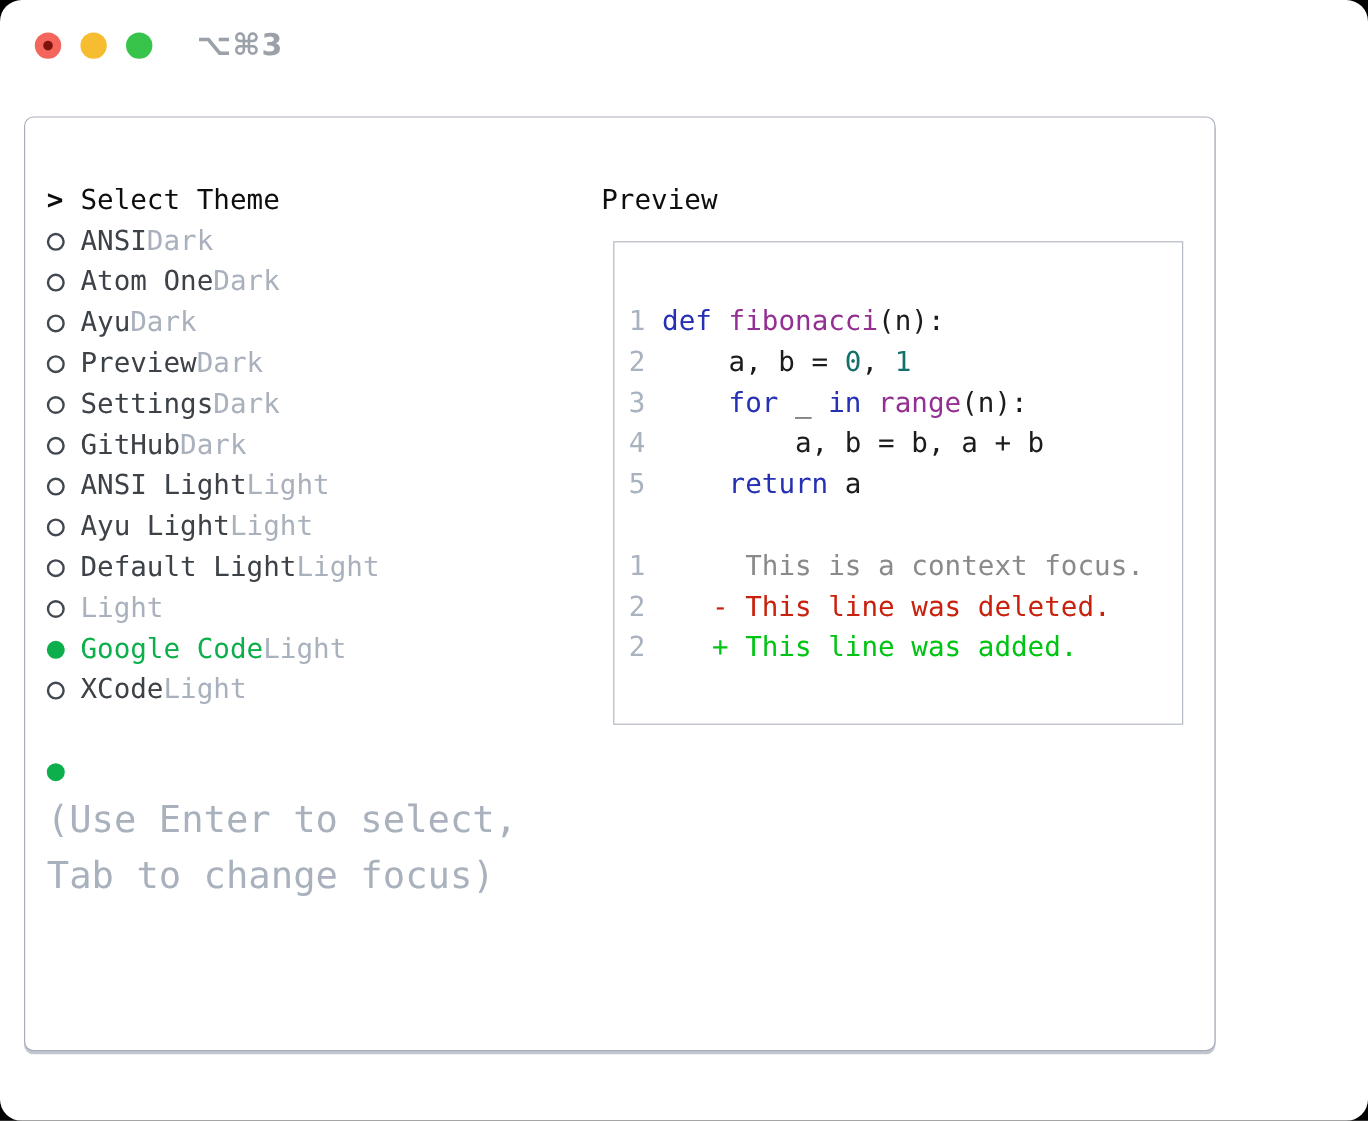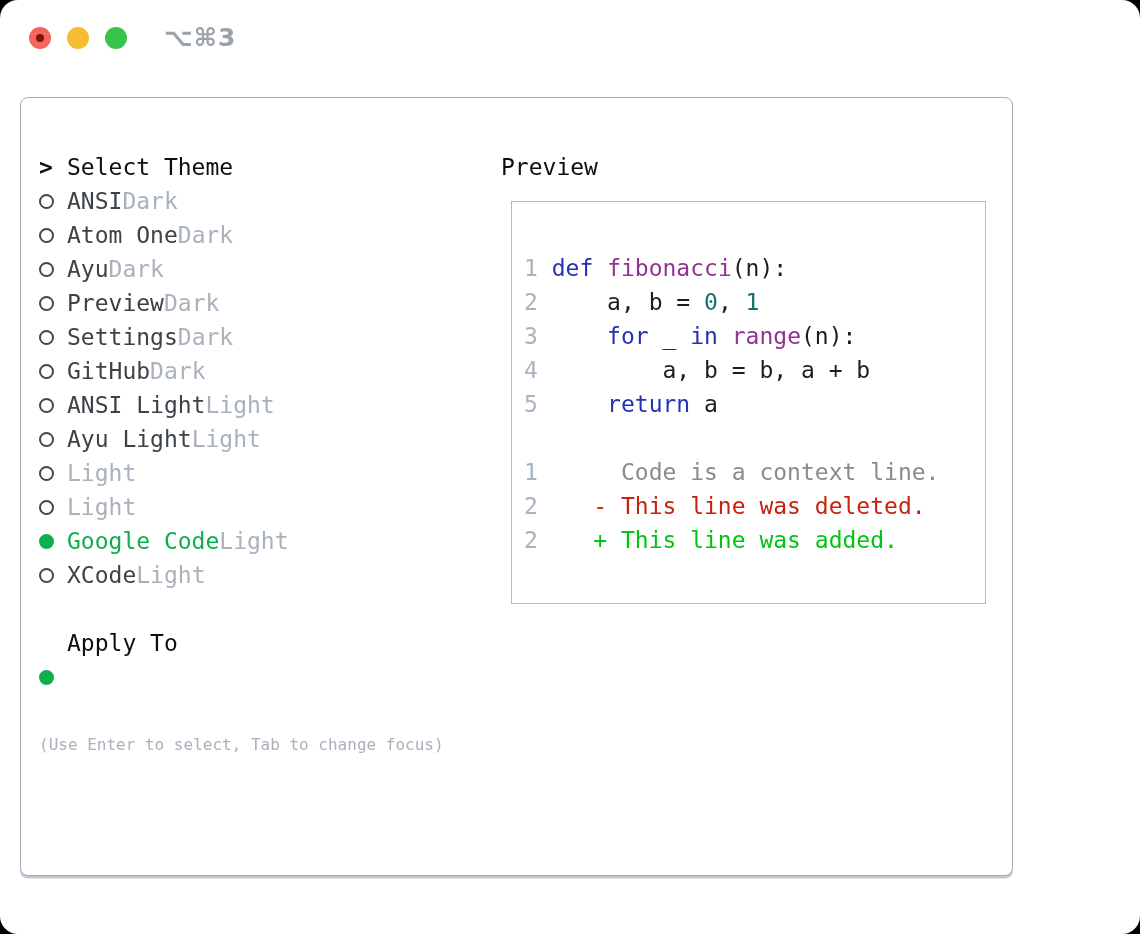--- a/index.html
+++ b/index.html
@@ -33,21 +33,21 @@
   .row{display:flex;align-items:center;height:34px;font-size:23px;color:var(--item-text)}
   .marker{width:28px;flex:none;display:flex;align-items:center}
   .prompt{font-weight:bold;color:var(--heading-text);font-size:23px}
   .heading{font-weight:normal;color:var(--heading-text)}
   .subheading{color:var(--heading-text)}
   .radio{width:15px;height:15px;border:2.5px solid var(--radio-ring);border-radius:50%;box-sizing:border-box}
   .radio.on{background:var(--ui-green);border-color:var(--ui-green)}
   .sel{color:var(--ui-green)}
   .variant{color:var(--muted-text)}
   .gap{height:34px}
-  .help{margin-top:34px;width:424px;font-size:16px;line-height:34px;color:var(--muted-text)}
+  .help{width:424px;font-size:31px;line-height:47px;color:var(--muted-text)}
   
   .right-col{flex:none}
   .preview-title{height:34px;line-height:34px;font-size:23px;font-weight:normal;color:var(--heading-text)}
   .preview-box{
     margin-left:10px;margin-top:17px;width:475px;height:403px;box-sizing:border-box;
     border:1.5px solid var(--box-border);background:#fff;overflow:hidden;
   }
   pre{margin:0;padding:49px 0 0 12px;font-family:"DejaVu Sans Mono",monospace;font-size:23px;line-height:34px}
   .ln{color:var(--line-number)}
   .pl{color:var(--code-text)}
@@ -134,20 +134,21 @@
             <span class="marker">
               <span class="radio"></span>
             </span>
             <span class="">Ayu Light </span>
             <span class="variant">Light</span>
           </div>
           <div class="row">
             <span class="marker">
               <span class="radio"></span>
             </span>
+            <span class="">Default Light </span>
             <span class="variant">Light</span>
           </div>
           <div class="row">
             <span class="marker">
               <span class="radio"></span>
             </span>
             <span class="variant">Light</span>
           </div>
           <div class="row">
             <span class="marker">
@@ -160,24 +161,20 @@
             <span class="marker">
               <span class="radio"></span>
             </span>
             <span class="">XCode </span>
             <span class="variant">Light</span>
           </div>
         </div>
 
       <div class="gap"></div>
 
-      <div class="row">
-        <span class="marker"></span>
-        <span class="subheading">Apply To</span>
-      </div>
 
       <div>
           <div class="row">
             <span class="marker">
               <span class="radio on"></span>
             </span>
           </div>
         </div>
 
       <div class="help">(Use Enter to select, Tab to change focus)</div>
@@ -185,21 +182,21 @@
 
     <div class="right-col">
       <div class="preview-title">Preview</div>
       <div class="preview-box">
         <pre><span class="ln">1</span><span class="pl"> </span><span class="kw">def</span><span class="pl"> </span><span class="fn">fibonacci</span><span class="pl">(n):</span>
 <span class="ln">2</span><span class="pl">     a, b = </span><span class="nm">0</span><span class="pl">, </span><span class="nm">1</span>
 <span class="ln">3</span><span class="pl">     </span><span class="kw">for</span><span class="pl"> _ </span><span class="kw">in</span><span class="pl"> </span><span class="fn">range</span><span class="pl">(n):</span>
 <span class="ln">4</span><span class="pl">         a, b = b, a + b</span>
 <span class="ln">5</span><span class="pl">     </span><span class="kw">return</span><span class="pl"> a</span>
 
-<span class="ln">1</span><span class="pl">      </span><span class="ctx">Code is a context line.</span>
+<span class="ln">1</span><span class="pl">      </span><span class="ctx">This is a context focus.</span>
 <span class="ln">2</span><span class="pl">    </span><span class="del">- This line was deleted.</span>
 <span class="ln">2</span><span class="pl">    </span><span class="add">+ This line was added.</span>
 </pre>
       </div>
     </div>
 
   </div>
 </div>
 
 </body></html>

